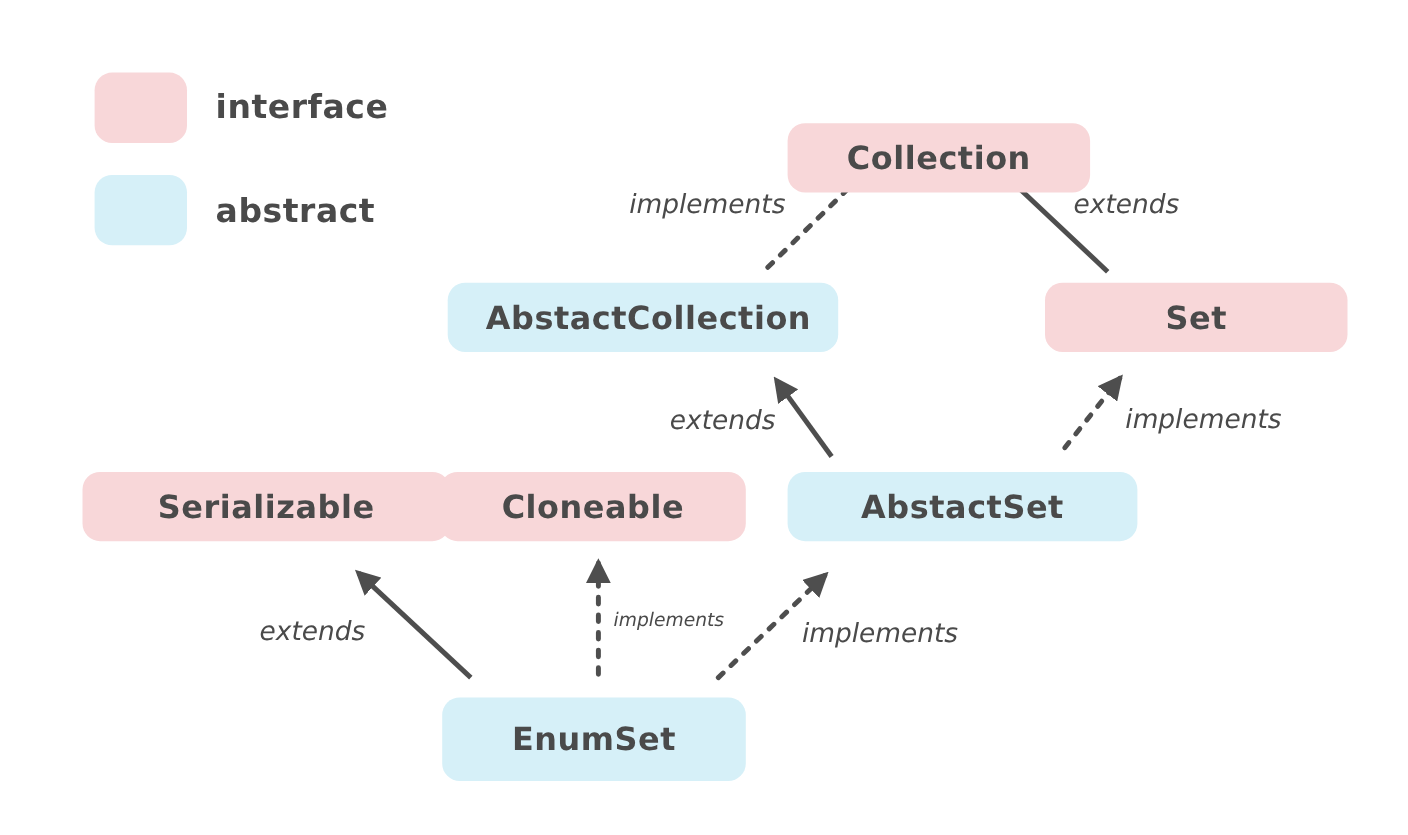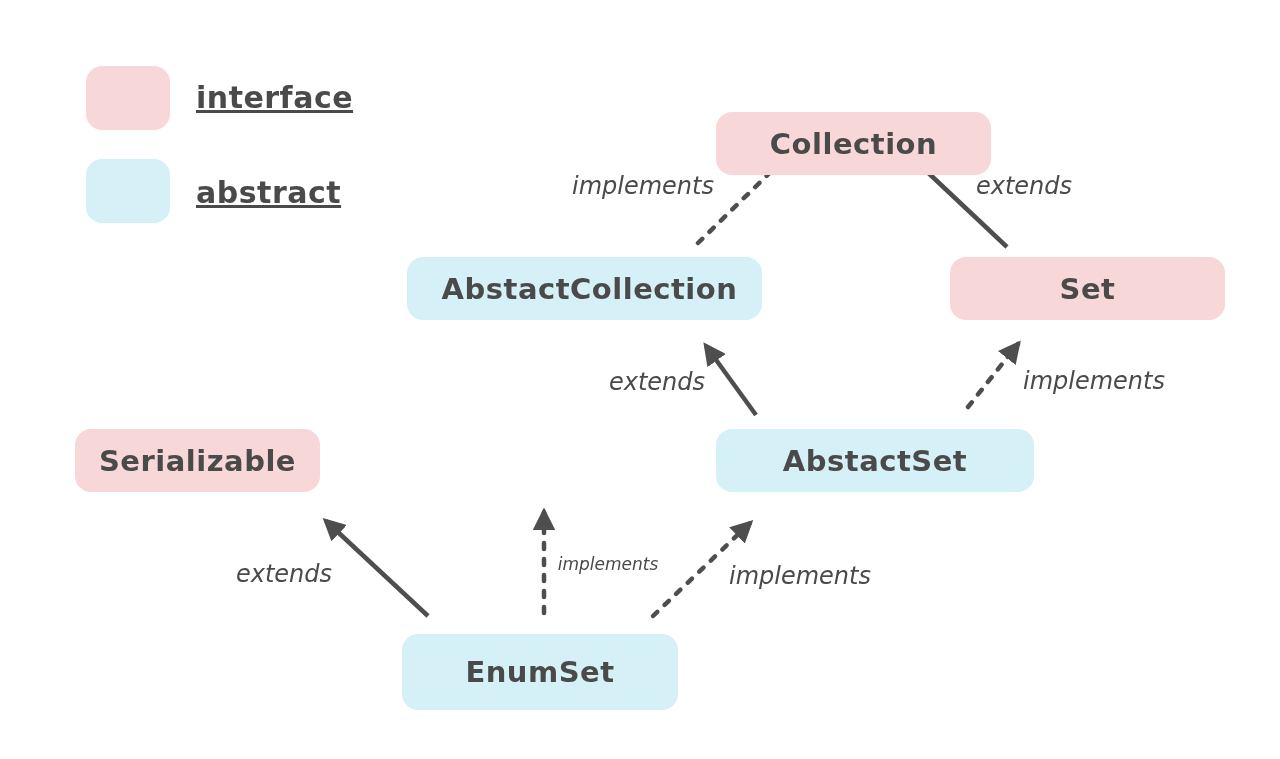--- a/index.html
+++ b/index.html
@@ -46,39 +46,38 @@
     font-weight:bold;
     font-size:29px;
     letter-spacing:0.5px;
     color:var(--c-text);
   }
   .node.interface{background:var(--c-interface);}
   .node.abstract{background:var(--c-abstract);}
   .n-collection{left:716px;top:68px;width:275px;height:63px;margin-top:44px;}
   .n-abstactcollection{left:407px;top:257px;width:345px;height:63px;padding-left:10px;}
   .n-set{left:950px;top:257px;width:275px;height:63px;}
-  .n-serializable{left:75px;top:429px;width:245px;height:63px;}
+  .n-serializable{left:75px;top:429px;width:334px;height:63px;}
   .n-cloneable{left:400px;top:429px;width:278px;height:63px;}
   .n-abstactset{left:716px;top:429px;width:318px;height:63px;}
   .n-enumset{left:402px;top:634px;width:276px;height:76px;}
   .legend-swatch{
     position:absolute;
     width:84px;height:64px;
     border-radius:16px;
   }
   .legend-swatch.interface{left:86px;top:66px;background:var(--c-interface);}
   .legend-swatch.abstract{left:86px;top:159px;background:var(--c-abstract);}
   .legend-label{
     position:absolute;
     left:196px;
     font-weight:bold;
     font-size:30px;
     letter-spacing:0.5px;
     color:var(--c-text);
-    text-decoration:underline;
   }
   .legend-label.interface{top:80px;}
   .legend-label.abstract{top:175px;}
   .edge-label{
     position:absolute;
     transform:translate(-50%,-50%);
     font-style:italic;
     font-size:24px;
     color:var(--c-text);
     white-space:nowrap;
@@ -114,20 +113,21 @@
 
   <div class="legend-swatch interface"></div>
   <div class="legend-label interface">interface</div>
   <div class="legend-swatch abstract"></div>
   <div class="legend-label abstract">abstract</div>
 
   <div class="node interface n-collection">Collection</div>
   <div class="node abstract n-abstactcollection">AbstactCollection</div>
   <div class="node interface n-set">Set</div>
   <div class="node interface n-serializable">Serializable</div>
+  <div class="node interface n-cloneable">Cloneable</div>
   <div class="node abstract n-abstactset">AbstactSet</div>
   <div class="node abstract n-enumset">EnumSet</div>
 
   <div class="edge-label el-1">implements</div>
   <div class="edge-label el-2">extends</div>
   <div class="edge-label el-3">extends</div>
   <div class="edge-label el-4">implements</div>
   <div class="edge-label el-5">extends</div>
   <div class="edge-label small el-6">implements</div>
   <div class="edge-label el-7">implements</div>

